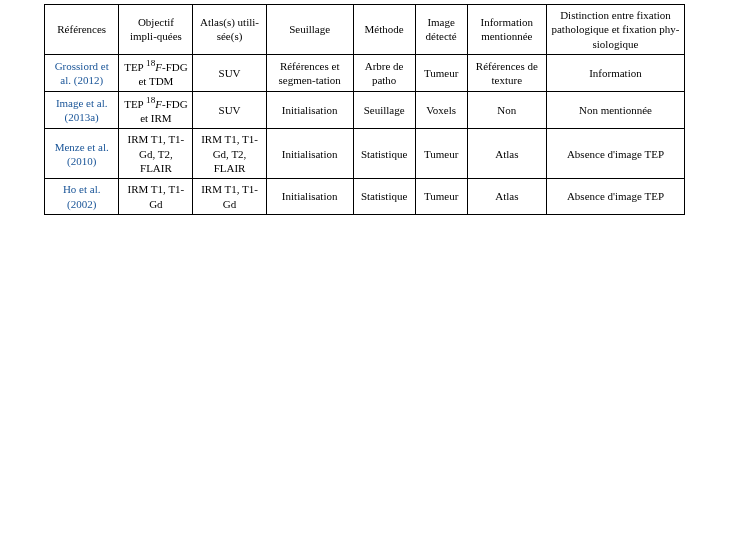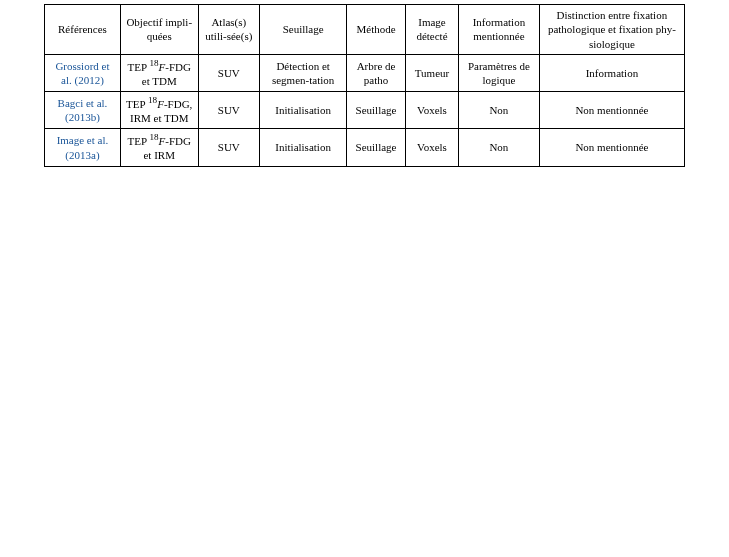--- a/index.html
+++ b/index.html
@@ -49,40 +49,50 @@
       <th>Image détecté</th>
       <th>Information mentionnée</th>
       <th>Distinction entre fixation patho­logique et fixation phy-siologique</th>
     </tr>
   </thead>
   <tbody id="table-body">
       <tr>
         <td><span class="ref-link">Grossiord et al. (2012)</span></td>
         <td>TEP <sup>18</sup><span class="italic">F</span>-FDG et TDM</td>
         <td>SUV</td>
-        <td>Détection et segmen-tation</td>
+        <td>Références et segmen-tation</td>
         <td>Arbre de patho</td>
         <td>Tumeur</td>
-        <td>Paramètres de logique</td>
+        <td>Références de texture</td>
         <td>Information</td>
-      </tr>
-      <tr>
-        <td><span class="ref-link">Bagci et al. (2013b)</span></td>
-        <td>TEP <sup>18</sup><span class="italic">F</span>-FDG, IRM et TDM</td>
-        <td>SUV</td>
-        <td>Initialisation</td>
-        <td>Seuillage</td>
-        <td>Voxels</td>
-        <td>Non</td>
-        <td>Non mentionnée</td>
       </tr>
       <tr>
         <td><span class="ref-link">Image et al. (2013a)</span></td>
         <td>TEP <sup>18</sup><span class="italic">F</span>-FDG et IRM</td>
         <td>SUV</td>
         <td>Initialisation</td>
         <td>Seuillage</td>
         <td>Voxels</td>
         <td>Non</td>
         <td>Non mentionnée</td>
       </tr>
+      <tr>
+        <td><span class="ref-link">Menze et al. (2010)</span></td>
+        <td>IRM T1, T1-Gd, T2, FLAIR</td>
+        <td>IRM T1, T1-Gd, T2, FLAIR</td>
+        <td>Initialisation</td>
+        <td>Statistique</td>
+        <td>Tumeur</td>
+        <td>Atlas</td>
+        <td>Absence d'image TEP</td>
+      </tr>
+      <tr>
+        <td><span class="ref-link">Ho et al. (2002)</span></td>
+        <td>IRM T1, T1-Gd</td>
+        <td>IRM T1, T1-Gd</td>
+        <td>Initialisation</td>
+        <td>Statistique</td>
+        <td>Tumeur</td>
+        <td>Atlas</td>
+        <td>Absence d'image TEP</td>
+      </tr>
     </tbody>
 </table>
 
 </body></html>

